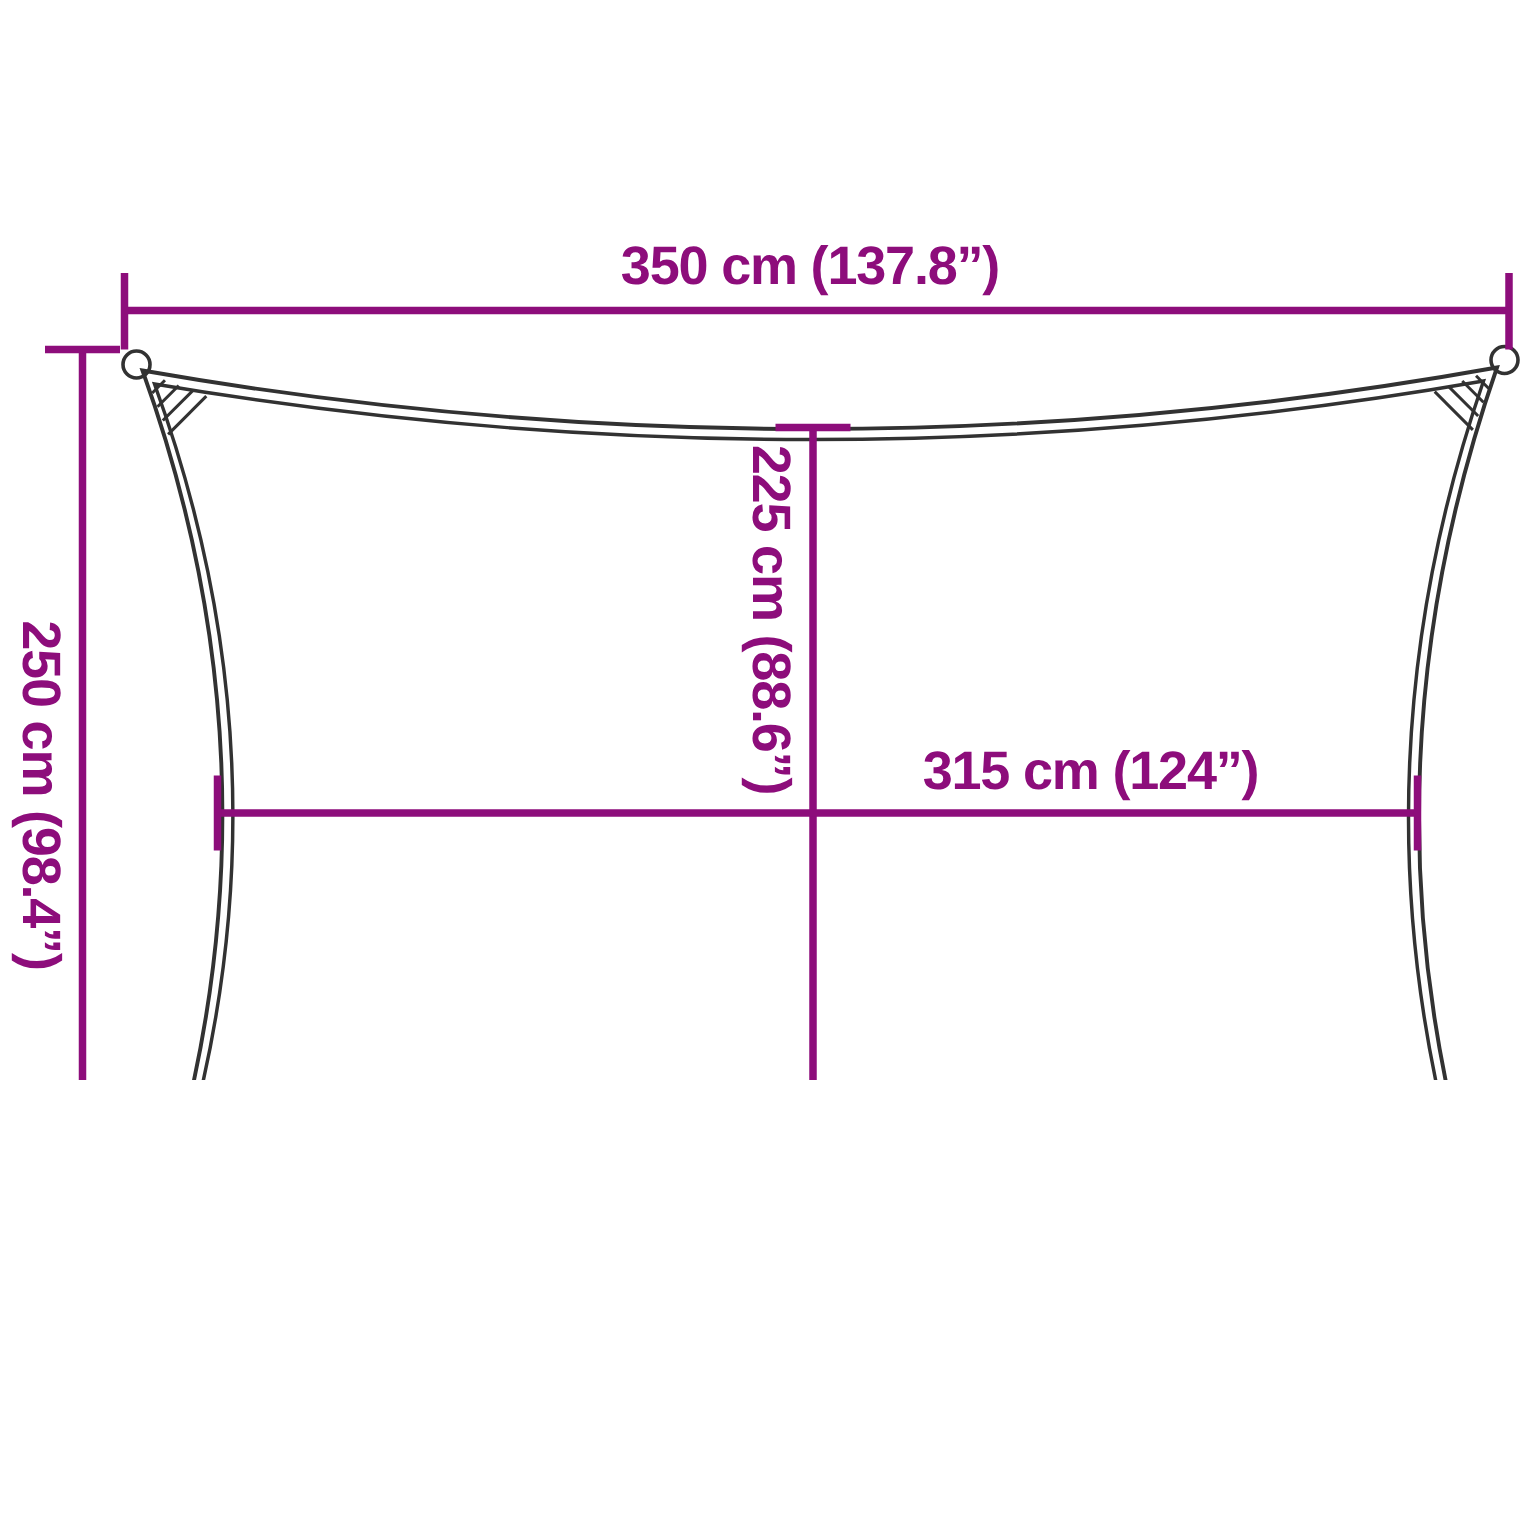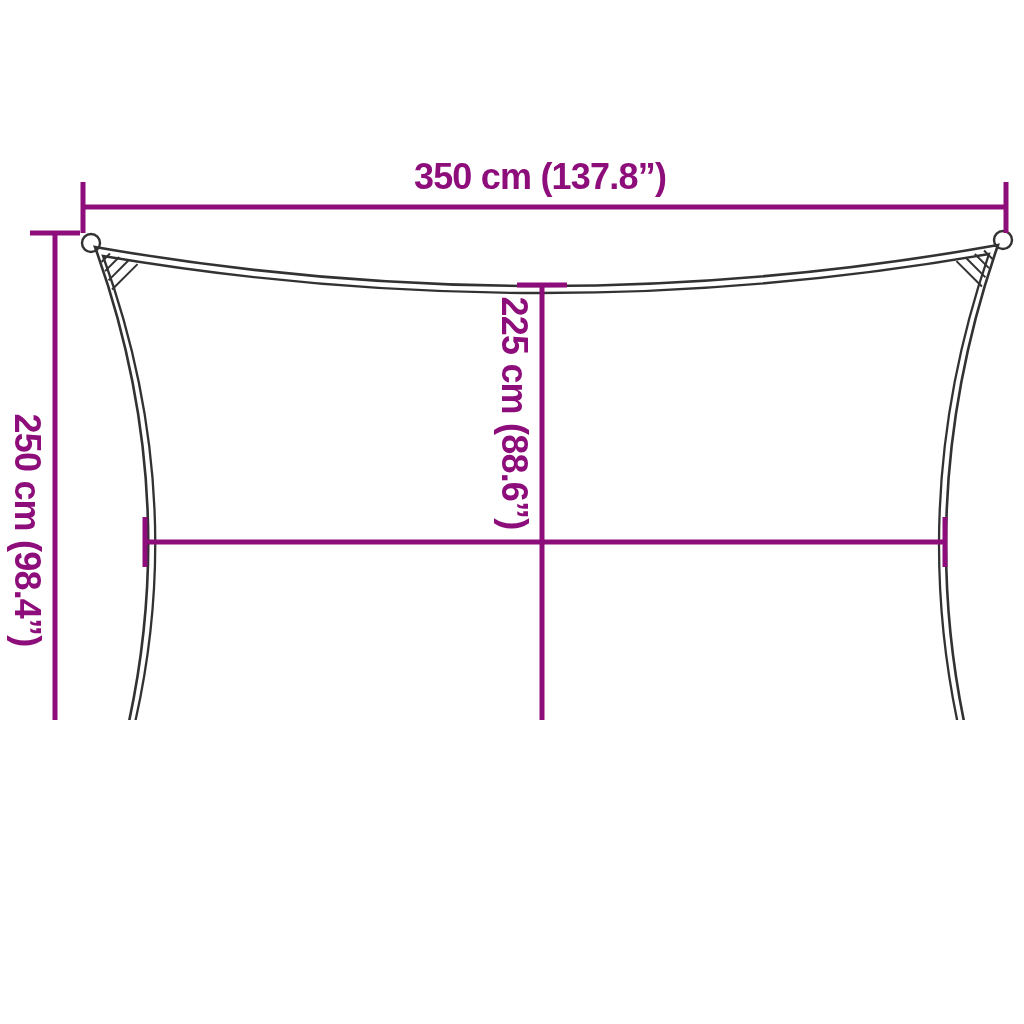--- a/index.html
+++ b/index.html
@@ -93,14 +93,15 @@
       <line x1="945" y1="517" x2="945" y2="567"></line>
     </g>
   </svg>
 
   <div class="dim-label horiz" style="left:540px; top:157px;">350 cm (137.8”)</div>
 
   <div class="dim-label vert" style="left:27px; top:530px;">250 cm (98.4”)</div>
 
   <div class="dim-label vert" style="left:514px; top:413px;">225 cm (88.6”)</div>
 
+  <div class="dim-label horiz" style="left:727px; top:494px;">315 cm (124”)</div>
 
 </div>
 
 </body></html>

